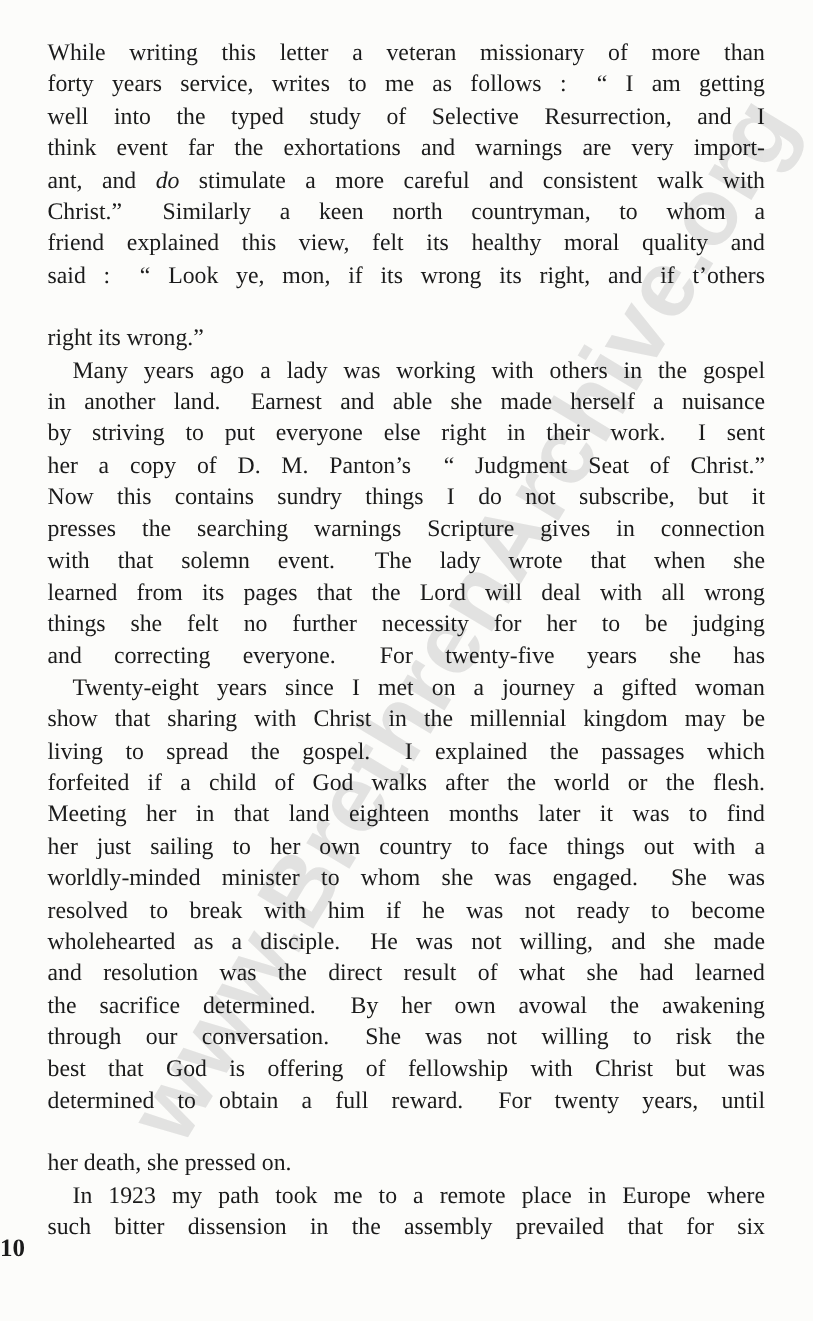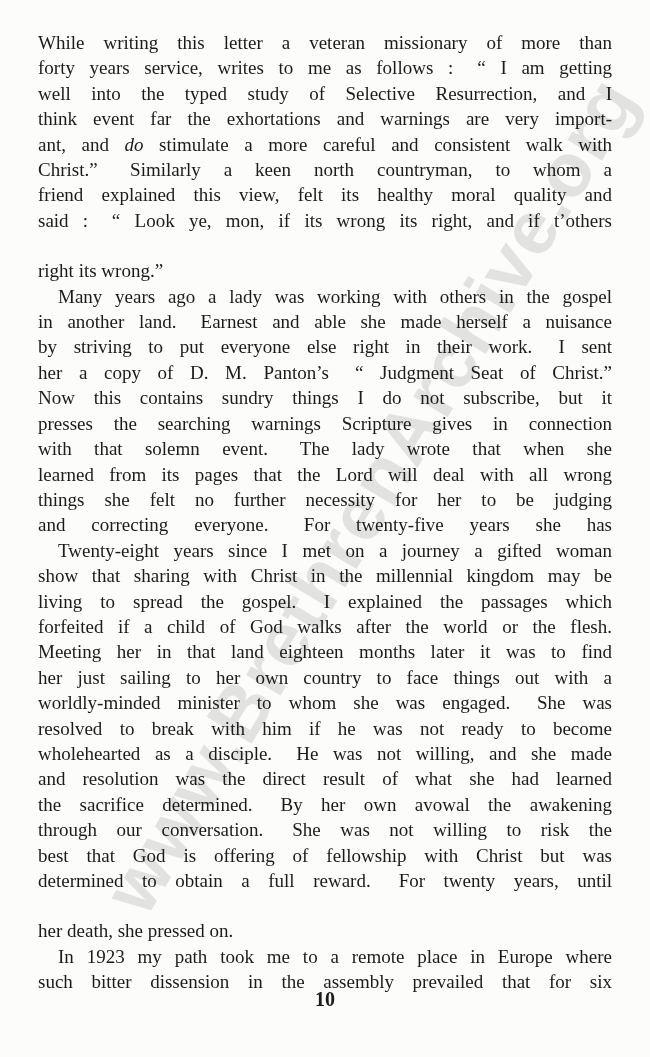--- a/index.html
+++ b/index.html
@@ -52,21 +52,20 @@
     text-align-last:left;
     margin-top:25px;
   }
   .line.indent{
     text-indent:20px;
   }
   .line em{font-style:italic;margin-top:46px;}
   .page-number{
     position:absolute;
     top:988px;left:0;right:0;
-    text-align:center;
     font-size:20px;
     font-weight:bold;
     z-index:1;
     color:var(--ink);
   }
 </style>
 </head>
 <body>
 
 <div class="page">

